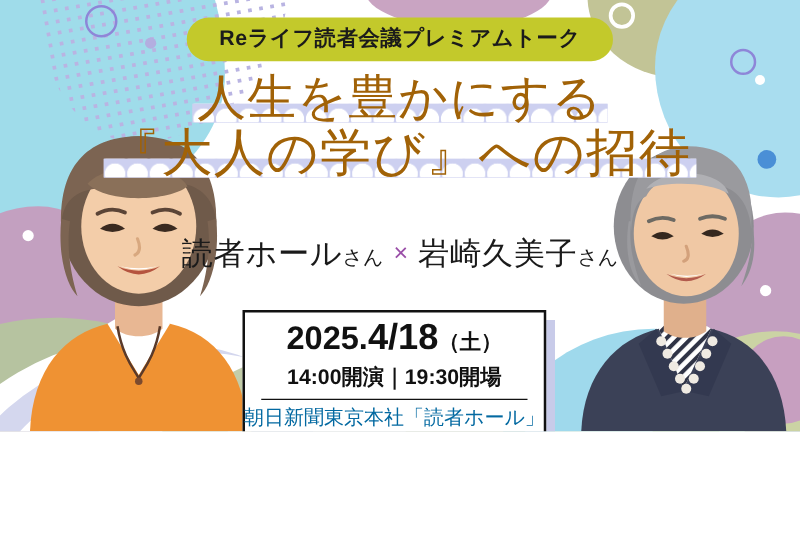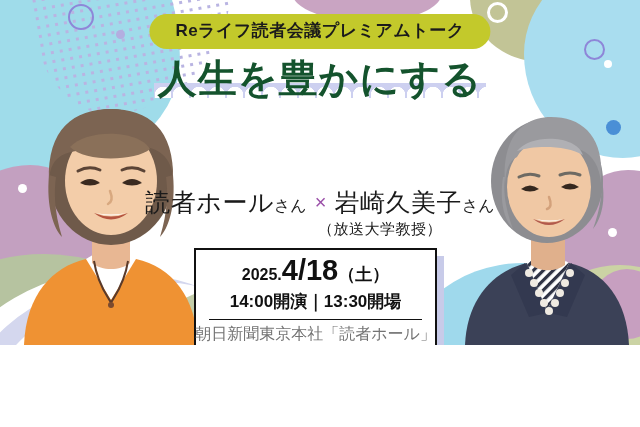--- a/index.html
+++ b/index.html
@@ -143,21 +143,21 @@
   .title-underline{
     position:absolute;left:-4px;right:-4px;bottom:2px;height:15px;
     background:
       radial-gradient(circle at 9px 12px, #ffffff 8px, transparent 8.5px) 0 0/18px 15px repeat-x,
       linear-gradient(#cdd0f0,#cdd0f0);
     background-color:#cdd0f0;
     z-index:0;
   }
   .title-text{
     position:relative;z-index:1;
-    font-size:39px;font-weight:bold;color:#14532d;
+    font-size:39px;font-weight:normal;color:#a16207;
     letter-spacing:1px;line-height:1.08;
   }
   .title-line.l2 .title-text{font-size:41px;}
 
   .speakers{
     position:absolute;top:186px;left:0;right:0;text-align:center;
     white-space:nowrap;
   }
   .spk-name{font-size:25px;color:#1a1a1a;letter-spacing:0.5px;}
   .spk-suffix{font-size:16px;color:#1a1a1a;}
@@ -176,32 +176,32 @@
     position:absolute;left:194px;top:248px;width:243px;height:103px;
     background:#ffffff;border:2px solid #111111;
     box-sizing:border-box;
     display:flex;flex-direction:column;align-items:center;
     padding-top:6px;
   }
   .date-main{
     white-space:nowrap;color:#111111;font-weight:bold;line-height:1;
     letter-spacing:0;
   }
-  .date-year{font-size:16px;}
+  .date-year{font-size:26px;}
   .date-md{font-size:29px;}
   .date-dow{font-size:17px;}
   .date-time{
     margin-top:5px;font-size:17px;color:#111111;font-weight:bold;
     white-space:nowrap;letter-spacing:0;
   }
   .date-sep-line{
     width:213px;height:1px;background:#111111;margin:6px 0 4px;
   }
   .date-venue{
-    font-size:16px;color:#737373;white-space:nowrap;letter-spacing:0;
+    font-size:16px;color:#0369a1;white-space:nowrap;letter-spacing:0;
   }
 </style>
 </head>
 <body>
 
 <div class="banner">
 
   <div class="bg">
     <div class="blob blob-cyan-tl"></div>
     <div class="dots-tl"></div>
@@ -330,31 +330,34 @@
   <div class="content">
 
     <div class="badge">Reライフ読者会議プレミアムトーク</div>
 
     <div class="title-wrap">
       <div class="title-line l1">
         <span class="title-underline"></span>
         <span class="title-text">人生を豊かにする</span>
       </div>
       <br>
+      <div class="title-line l2">
+        <span class="title-underline"></span>
+        <span class="title-text">『大人の学び』への招待</span>
+      </div>
     </div>
 
     <div class="speakers">
       <span class="spk-name">読者ホール</span><span class="spk-suffix">さん</span><span class="spk-x">×</span><span class="spk-name">岩崎久美子</span><span class="spk-suffix">さん</span>
-      <span class="spk-affil">（放送大学教授）</span>
     </div>
 
     <div class="datebox-shadow"></div>
     <div class="datebox">
       <div class="date-main">
         <span class="date-year">2025.</span><span class="date-md">4/18</span><span class="date-dow">（土）</span>
       </div>
-      <div class="date-time">14:00開演｜13:30開場</div>
+      <div class="date-time">14:00開演｜19:30開場</div>
       <div class="date-sep-line"></div>
       <div class="date-venue">朝日新聞東京本社「読者ホール」</div>
     </div>
 
   </div>
 </div>
 
 </body></html>

